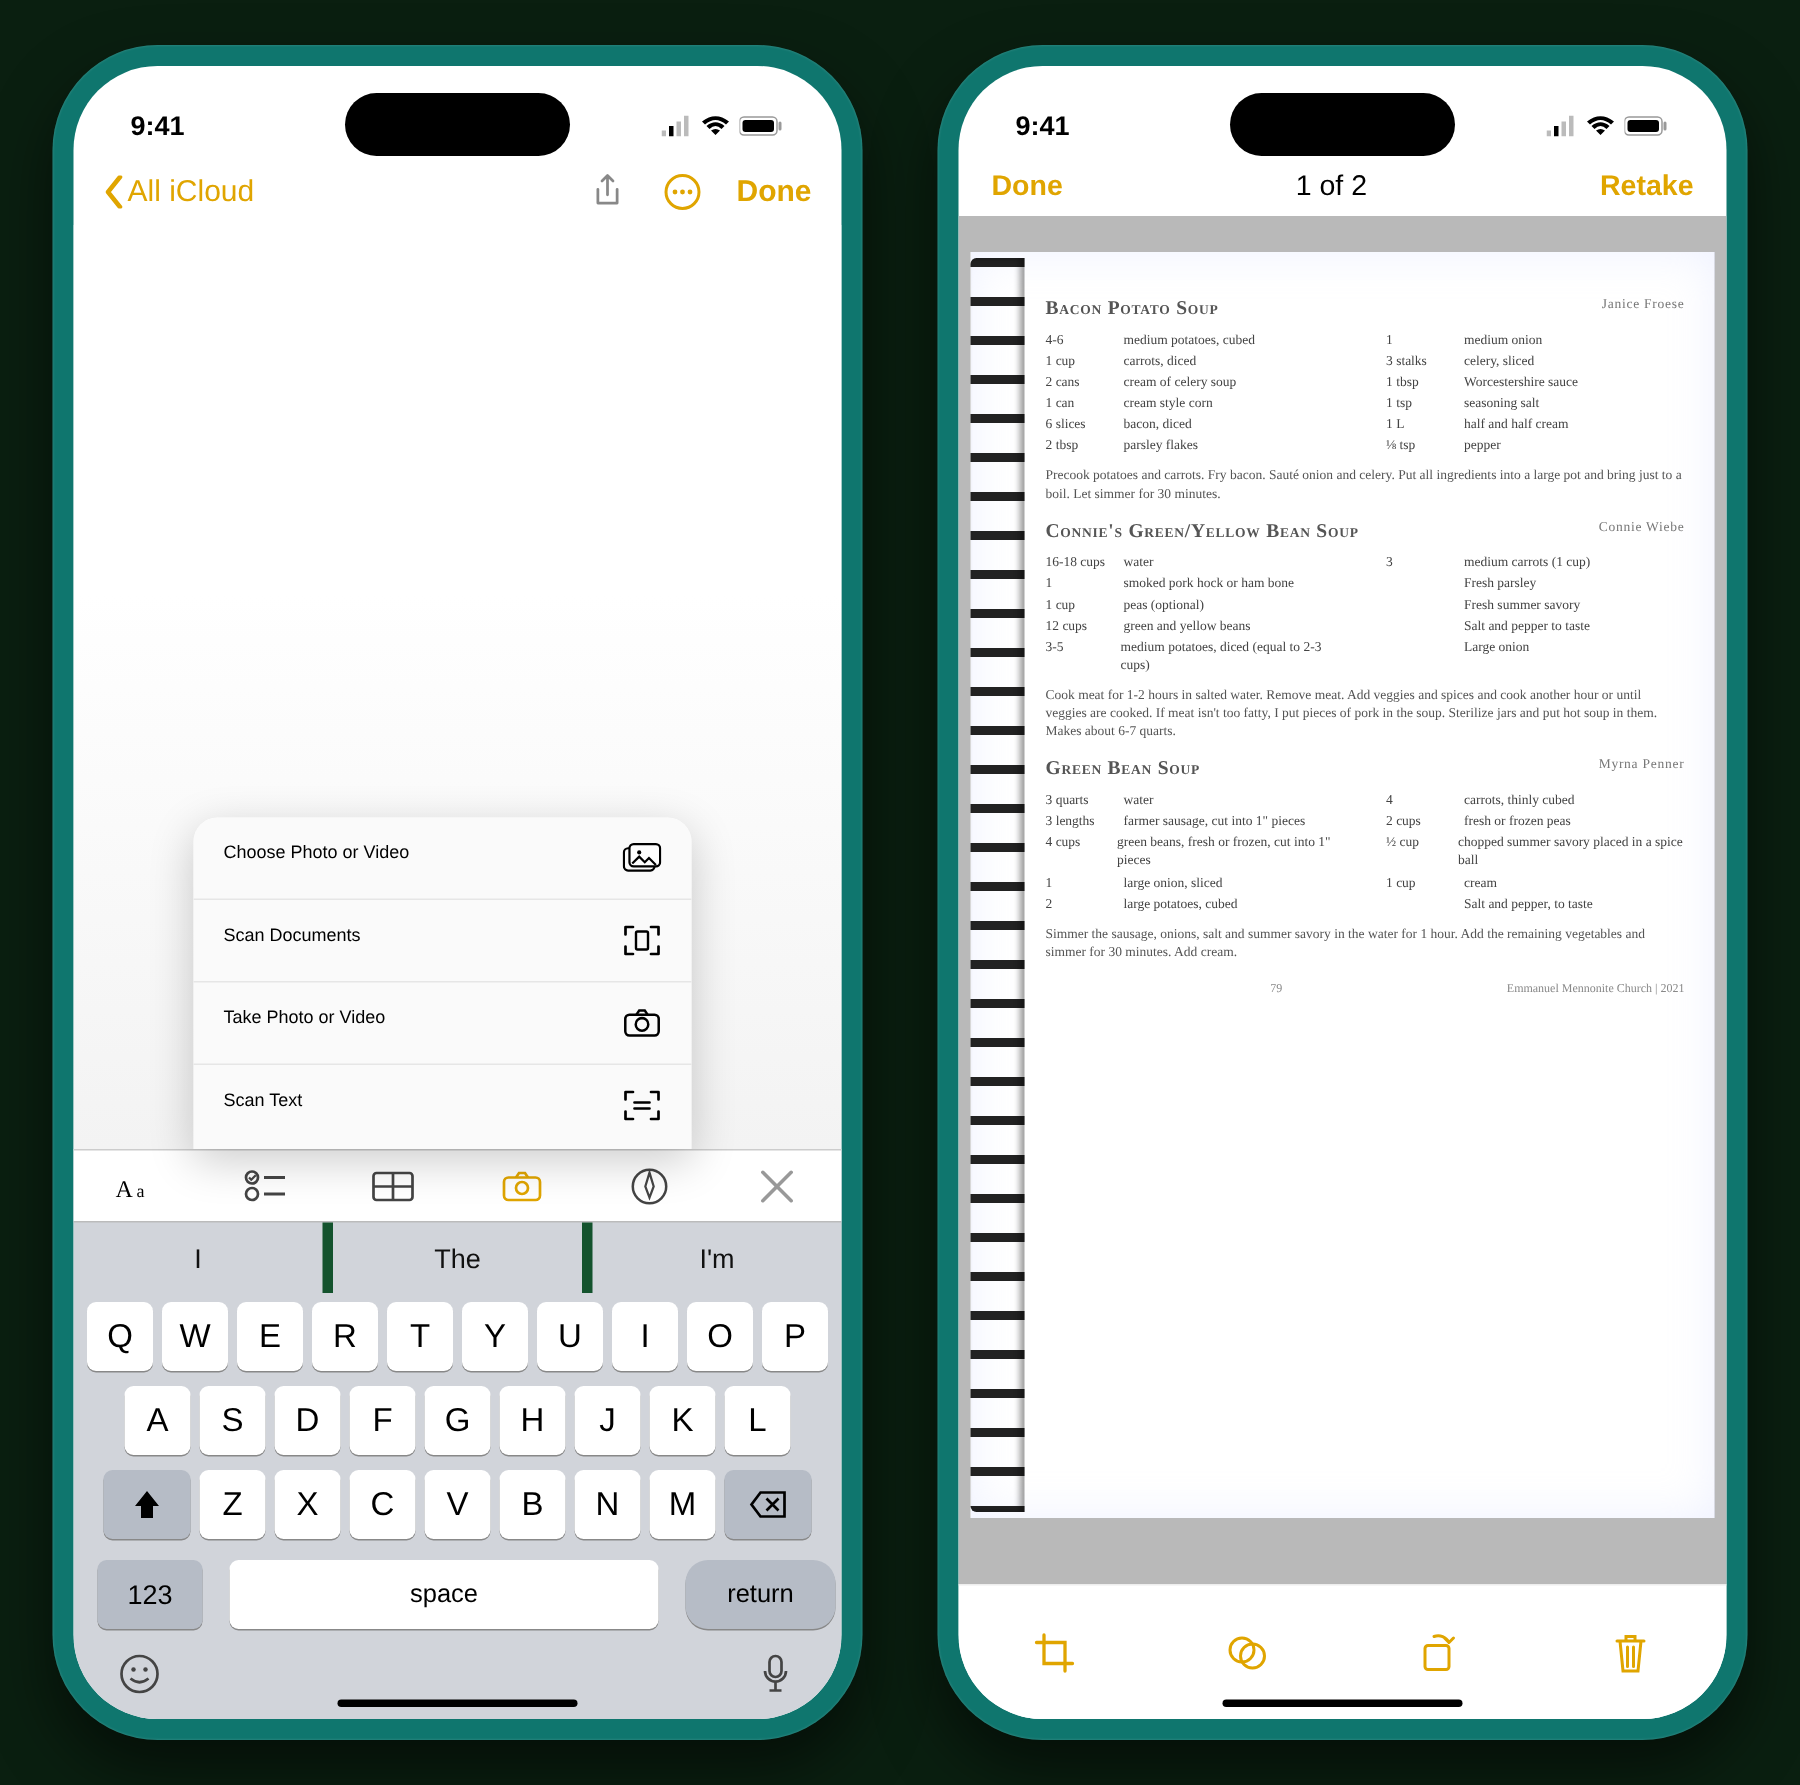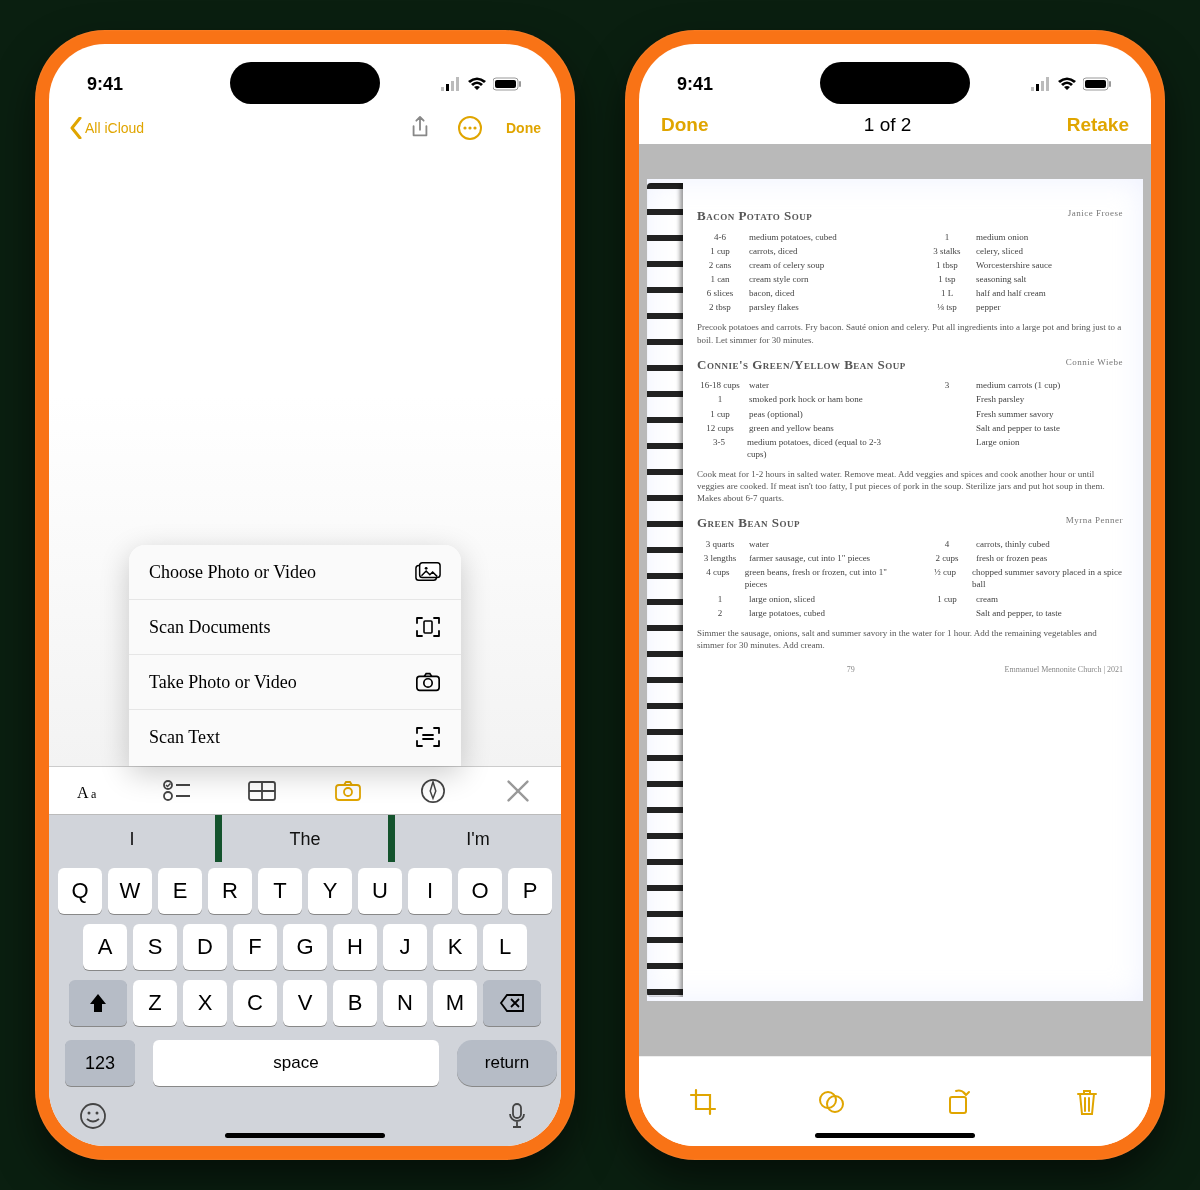--- a/index.html
+++ b/index.html
@@ -7,21 +7,21 @@
     background: #0a1f10;
     font-family: -apple-system, "SF Pro Text", "Helvetica Neue", Arial, sans-serif;
     width: 1200px; height: 1190px;
     display: flex; gap: 50px;
     padding: 30px 30px;
     align-items: flex-start;
     justify-content: center;
   }
   .phone {
     width: 540px; height: 1130px;
-    background: #f97316;
+    background: #0f766e;
     border-radius: 70px;
     padding: 14px;
     position: relative;
     box-shadow: 0 20px 40px rgba(0,0,0,.5), inset 0 0 2px rgba(255,255,255,.2);
   }
   .screen {
     width: 100%; height: 100%;
     background: #fff;
     border-radius: 56px;
     overflow: hidden;
@@ -37,43 +37,42 @@
     height: 60px; display: flex; justify-content: space-between; align-items: center;
     padding: 20px 38px 0;
     font-size: 18px; font-weight: 600;
   }
   .status-right { display:flex; gap:6px; align-items:center; }
   .status-right svg { display:block; }
 
   
   .notes-nav {
     display:flex; align-items:center; padding: 10px 20px 8px;
-    color:#e0a500; font-size:14px;
+    color:#e0a500; font-size:20px;
   }
   .nav-left { display:flex; align-items:center; gap:2px; flex:1; }
   .chevron-left { width:14px;height:22px; }
   .nav-right { display:flex; align-items:center; gap:22px; }
   .icon-btn { width:28px;height:28px; display:flex; align-items:center; justify-content:center; color:#e0a500; }
   .icon-btn.muted { color:#888; }
   .done { font-weight:600; }
 
   .note-body { flex:1; position:relative; background: linear-gradient(#fff 40%, #f3f3f3 100%); }
 
   .attach-menu {
     position:absolute; left:80px; right:100px; bottom:0;
     background: rgba(250,250,250,.97);
     border-radius:16px 16px 0 0;
     box-shadow: 0 8px 30px rgba(0,0,0,.2);
     overflow:hidden;
   }
   .menu-row {
-    display:flex; align-items:flex-end; justify-content:space-between;
-    padding:16px 20px; font-size:18px;
+    display:flex; align-items:flex-start; justify-content:space-between;
+    padding:16px 20px; font-size:12px;
     border-bottom:1px solid rgba(0,0,0,.08);
-    font-family:Liberation Serif, serif;
   }
   .menu-row:last-child { border-bottom:none; padding-bottom:18px; }
   .menu-ic { width:26px;height:22px; }
 
   .keyboard {
     background:#d1d4da;
     display:flex; flex-direction:column;
   }
   .kb-toolbar {
     display:flex; align-items:center; justify-content:space-around;
@@ -115,37 +114,37 @@
   
   .scan-nav {
     display:flex; align-items:center; justify-content:space-between;
     padding:10px 22px 8px; font-size:19px;
   }
   .scan-nav .d { color:#e0a500; font-weight:600; }
   .scan-nav .c { color:#000; font-weight:500; }
 
   .scan-body { flex:1; background:#b9b9b9; display:flex; align-items:stretch; padding:20px 0 40px;}
   .page {
-    background:#fff; margin:15px 8px; flex:1; position:relative;
+    background:#fff; margin:4px 8px; flex:1; position:relative;
     box-shadow: inset 0 0 30px rgba(200,210,255,.3);
     display:flex;
   }
   .spiral { width:36px; background:repeating-linear-gradient(
       to bottom, #222 0 6px, transparent 6px 26px); margin:4px 0; border-radius:4px 0 0 4px;
       box-shadow: inset -3px 0 4px rgba(0,0,0,.4);
   }
   .page-inner { flex:1; padding:18px 20px 14px 14px; font-family:"Georgia",serif; color:#444;
                 font-size:9px; line-height:1.35; overflow:hidden;}
   .recipe-title { font-variant:small-caps; font-weight:700; color:#555; font-size:13px;
                   letter-spacing:.5px; display:flex; justify-content:space-between; margin:10px 0 6px;}
   .recipe-title .auth { font-variant:normal; font-weight:400; font-size:9px; color:#777;}
   .ing { display:flex; gap:28px; }
   .col { flex:1; }
   .irow { display:flex; gap:6px; margin-bottom:2px;}
-  .irow .amt { width:46px; text-align:center; }
+  .irow .amt { width:46px; text-align:left; }
   .irow .amt.ul { }
   .instr { margin-top:6px; color:#555; }
   .pg-foot { display:flex; justify-content:space-between; margin-top:14px; font-size:8px; color:#888;}
   .pg-foot .pn{ margin:0 auto;text-align:right;}
 
   .scan-toolbar {
     height:90px; display:flex; align-items:center; justify-content:space-around;
     border-top:1px solid #eee; background:#fff;
   }
   .scan-toolbar svg { width:30px;height:30px; color:#e0a500; }

